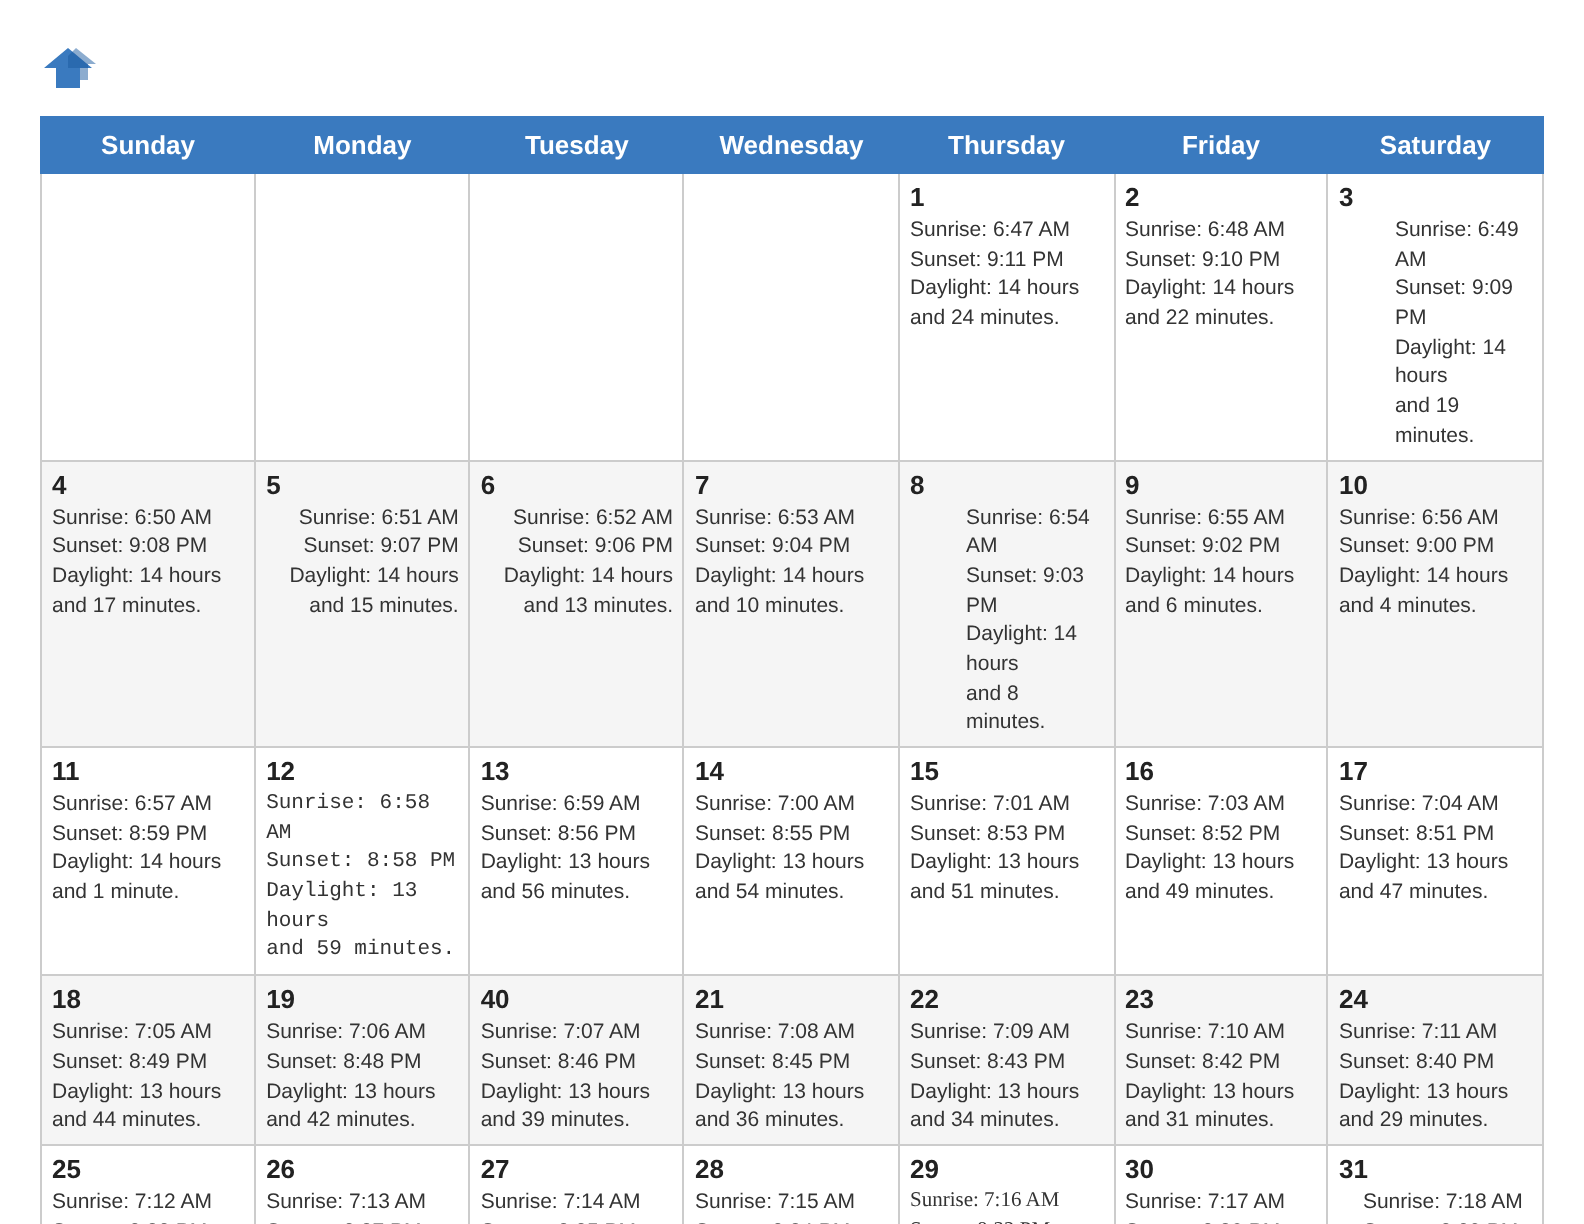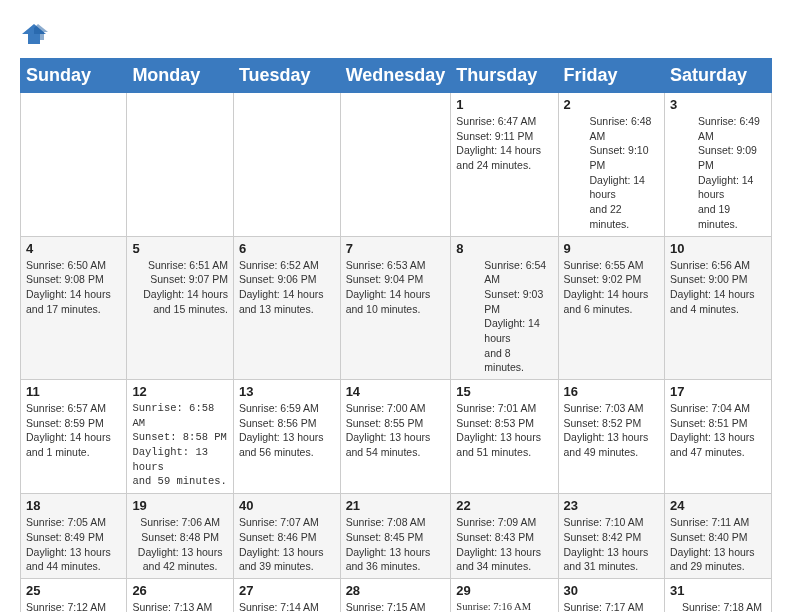--- a/index.html
+++ b/index.html
@@ -48,23 +48,23 @@
       color: #444;
     }
     table {
       width: 100%;
       border-collapse: collapse;
       font-size: 11px;
     }
     thead tr th {
       background-color: #3a7abf;
       color: #fff;
-      text-align: left;
+      text-align: center;
       padding: 6px 5px;
-      font-size: 18px;
+      font-size: 13px;
       font-weight: bold;
       border: 1px solid #3a7abf;
       margin-left: 28px;
     }
     tbody tr td {
       border: 1px solid #ccc;
       padding: 4px 5px;
       vertical-align: top;
       width: 108px;
       min-height: 80px;
@@ -128,21 +128,21 @@
         <td class="empty-cell"></td>
         <td>
           <div class="day-number">1</div>
           <div class="day-info" style="white-space: pre-line;">Sunrise: 6:47 AM
 Sunset: 9:11 PM
 Daylight: 14 hours
 and 24 minutes.</div>
         </td>
         <td>
           <div class="day-number">2</div>
-          <div class="day-info" style="white-space: pre-line; margin-left: 26px;">Sunrise: 6:48 AM
+          <div class="day-info" style="white-space: pre-line;">Sunrise: 6:48 AM
 Sunset: 9:10 PM
 Daylight: 14 hours
 and 22 minutes.</div>
         </td>
         <td>
           <div class="day-number">3</div>
           <div class="day-info" style="white-space: pre-line; margin-left: 28px;">Sunrise: 6:49 AM
 Sunset: 9:09 PM
 Daylight: 14 hours
 and 19 minutes.</div>
@@ -158,21 +158,21 @@
         </td>
         <td>
           <div class="day-number">5</div>
           <div class="day-info" style="white-space: pre-line; text-align: right;">Sunrise: 6:51 AM
 Sunset: 9:07 PM
 Daylight: 14 hours
 and 15 minutes.</div>
         </td>
         <td>
           <div class="day-number">6</div>
-          <div class="day-info" style="white-space: pre-line;">Sunrise: 6:52 AM
+          <div class="day-info" style="white-space: pre-line; text-align: right;">Sunrise: 6:52 AM
 Sunset: 9:06 PM
 Daylight: 14 hours
 and 13 minutes.</div>
         </td>
         <td>
           <div class="day-number">7</div>
           <div class="day-info" style="white-space: pre-line;">Sunrise: 6:53 AM
 Sunset: 9:04 PM
 Daylight: 14 hours
 and 10 minutes.</div>
@@ -253,21 +253,21 @@
       <tr>
         <td>
           <div class="day-number">18</div>
           <div class="day-info" style="white-space: pre-line;">Sunrise: 7:05 AM
 Sunset: 8:49 PM
 Daylight: 13 hours
 and 44 minutes.</div>
         </td>
         <td>
           <div class="day-number">19</div>
-          <div class="day-info" style="white-space: pre-line; text-align: center;">Sunrise: 7:06 AM
+          <div class="day-info" style="white-space: pre-line;">Sunrise: 7:06 AM
 Sunset: 8:48 PM
 Daylight: 13 hours
 and 42 minutes.</div>
         </td>
         <td>
           <div class="day-number">40</div>
           <div class="day-info" style="white-space: pre-line;">Sunrise: 7:07 AM
 Sunset: 8:46 PM
 Daylight: 13 hours
 and 39 minutes.</div>

